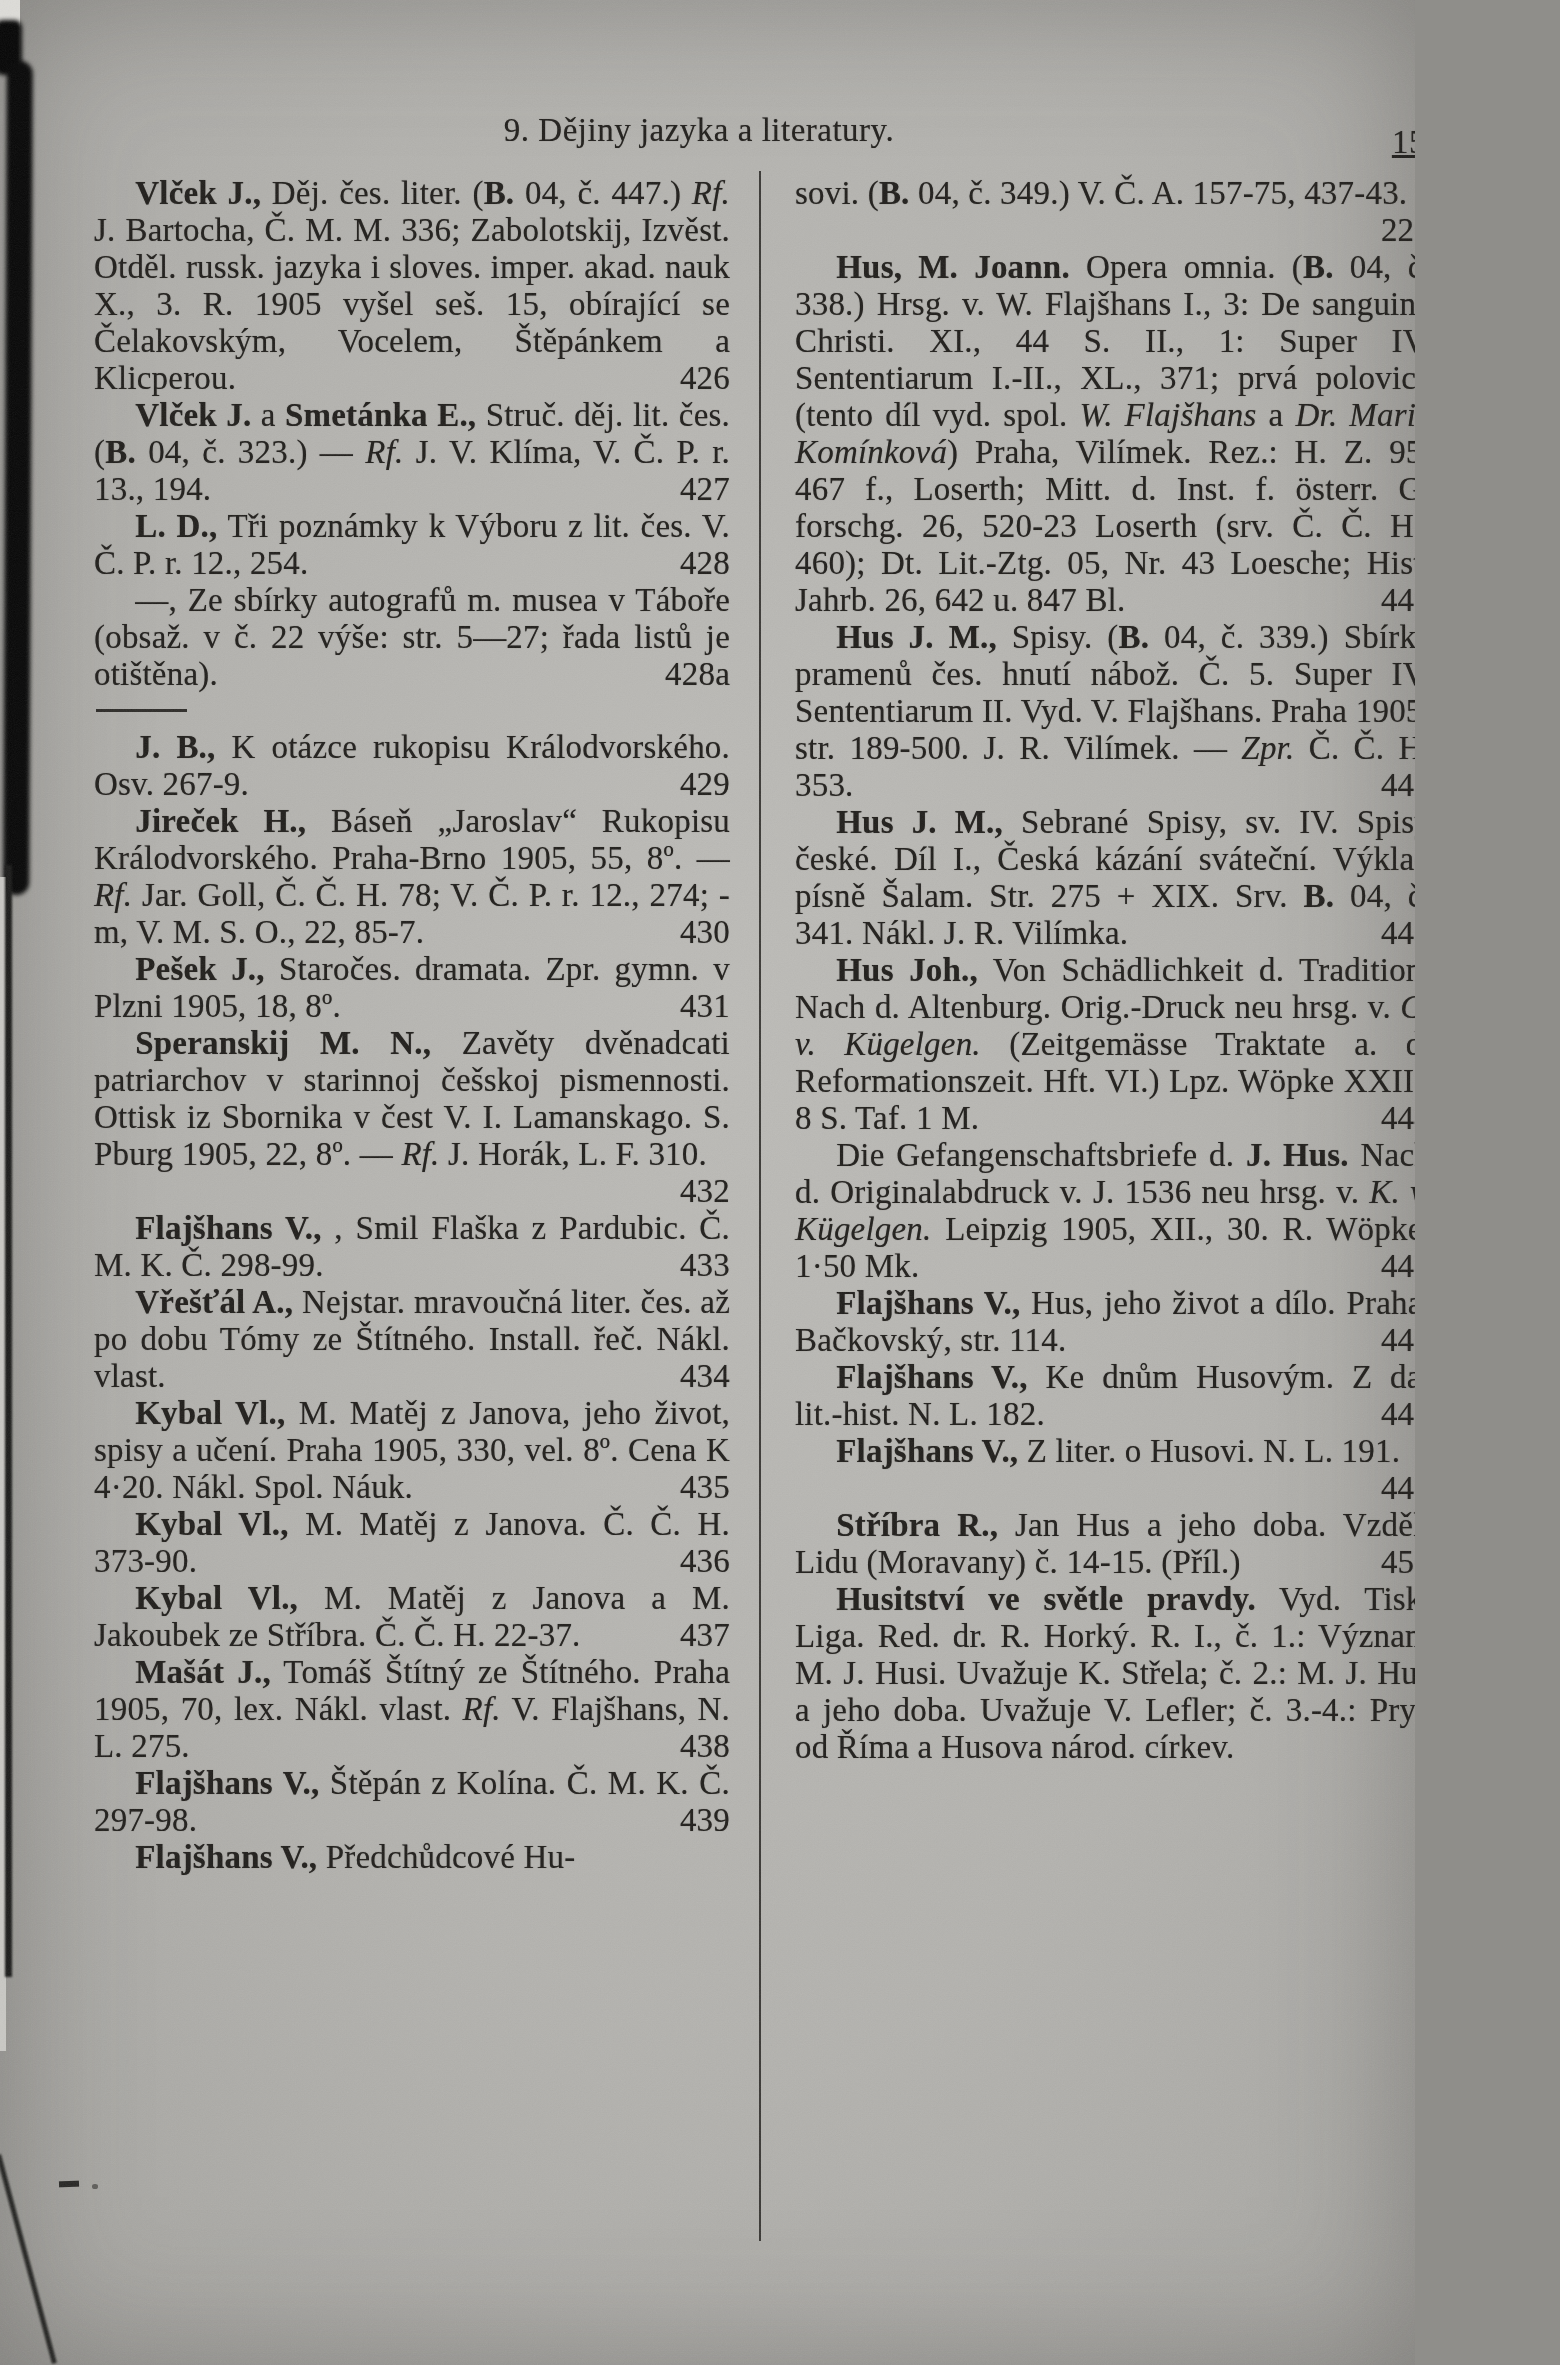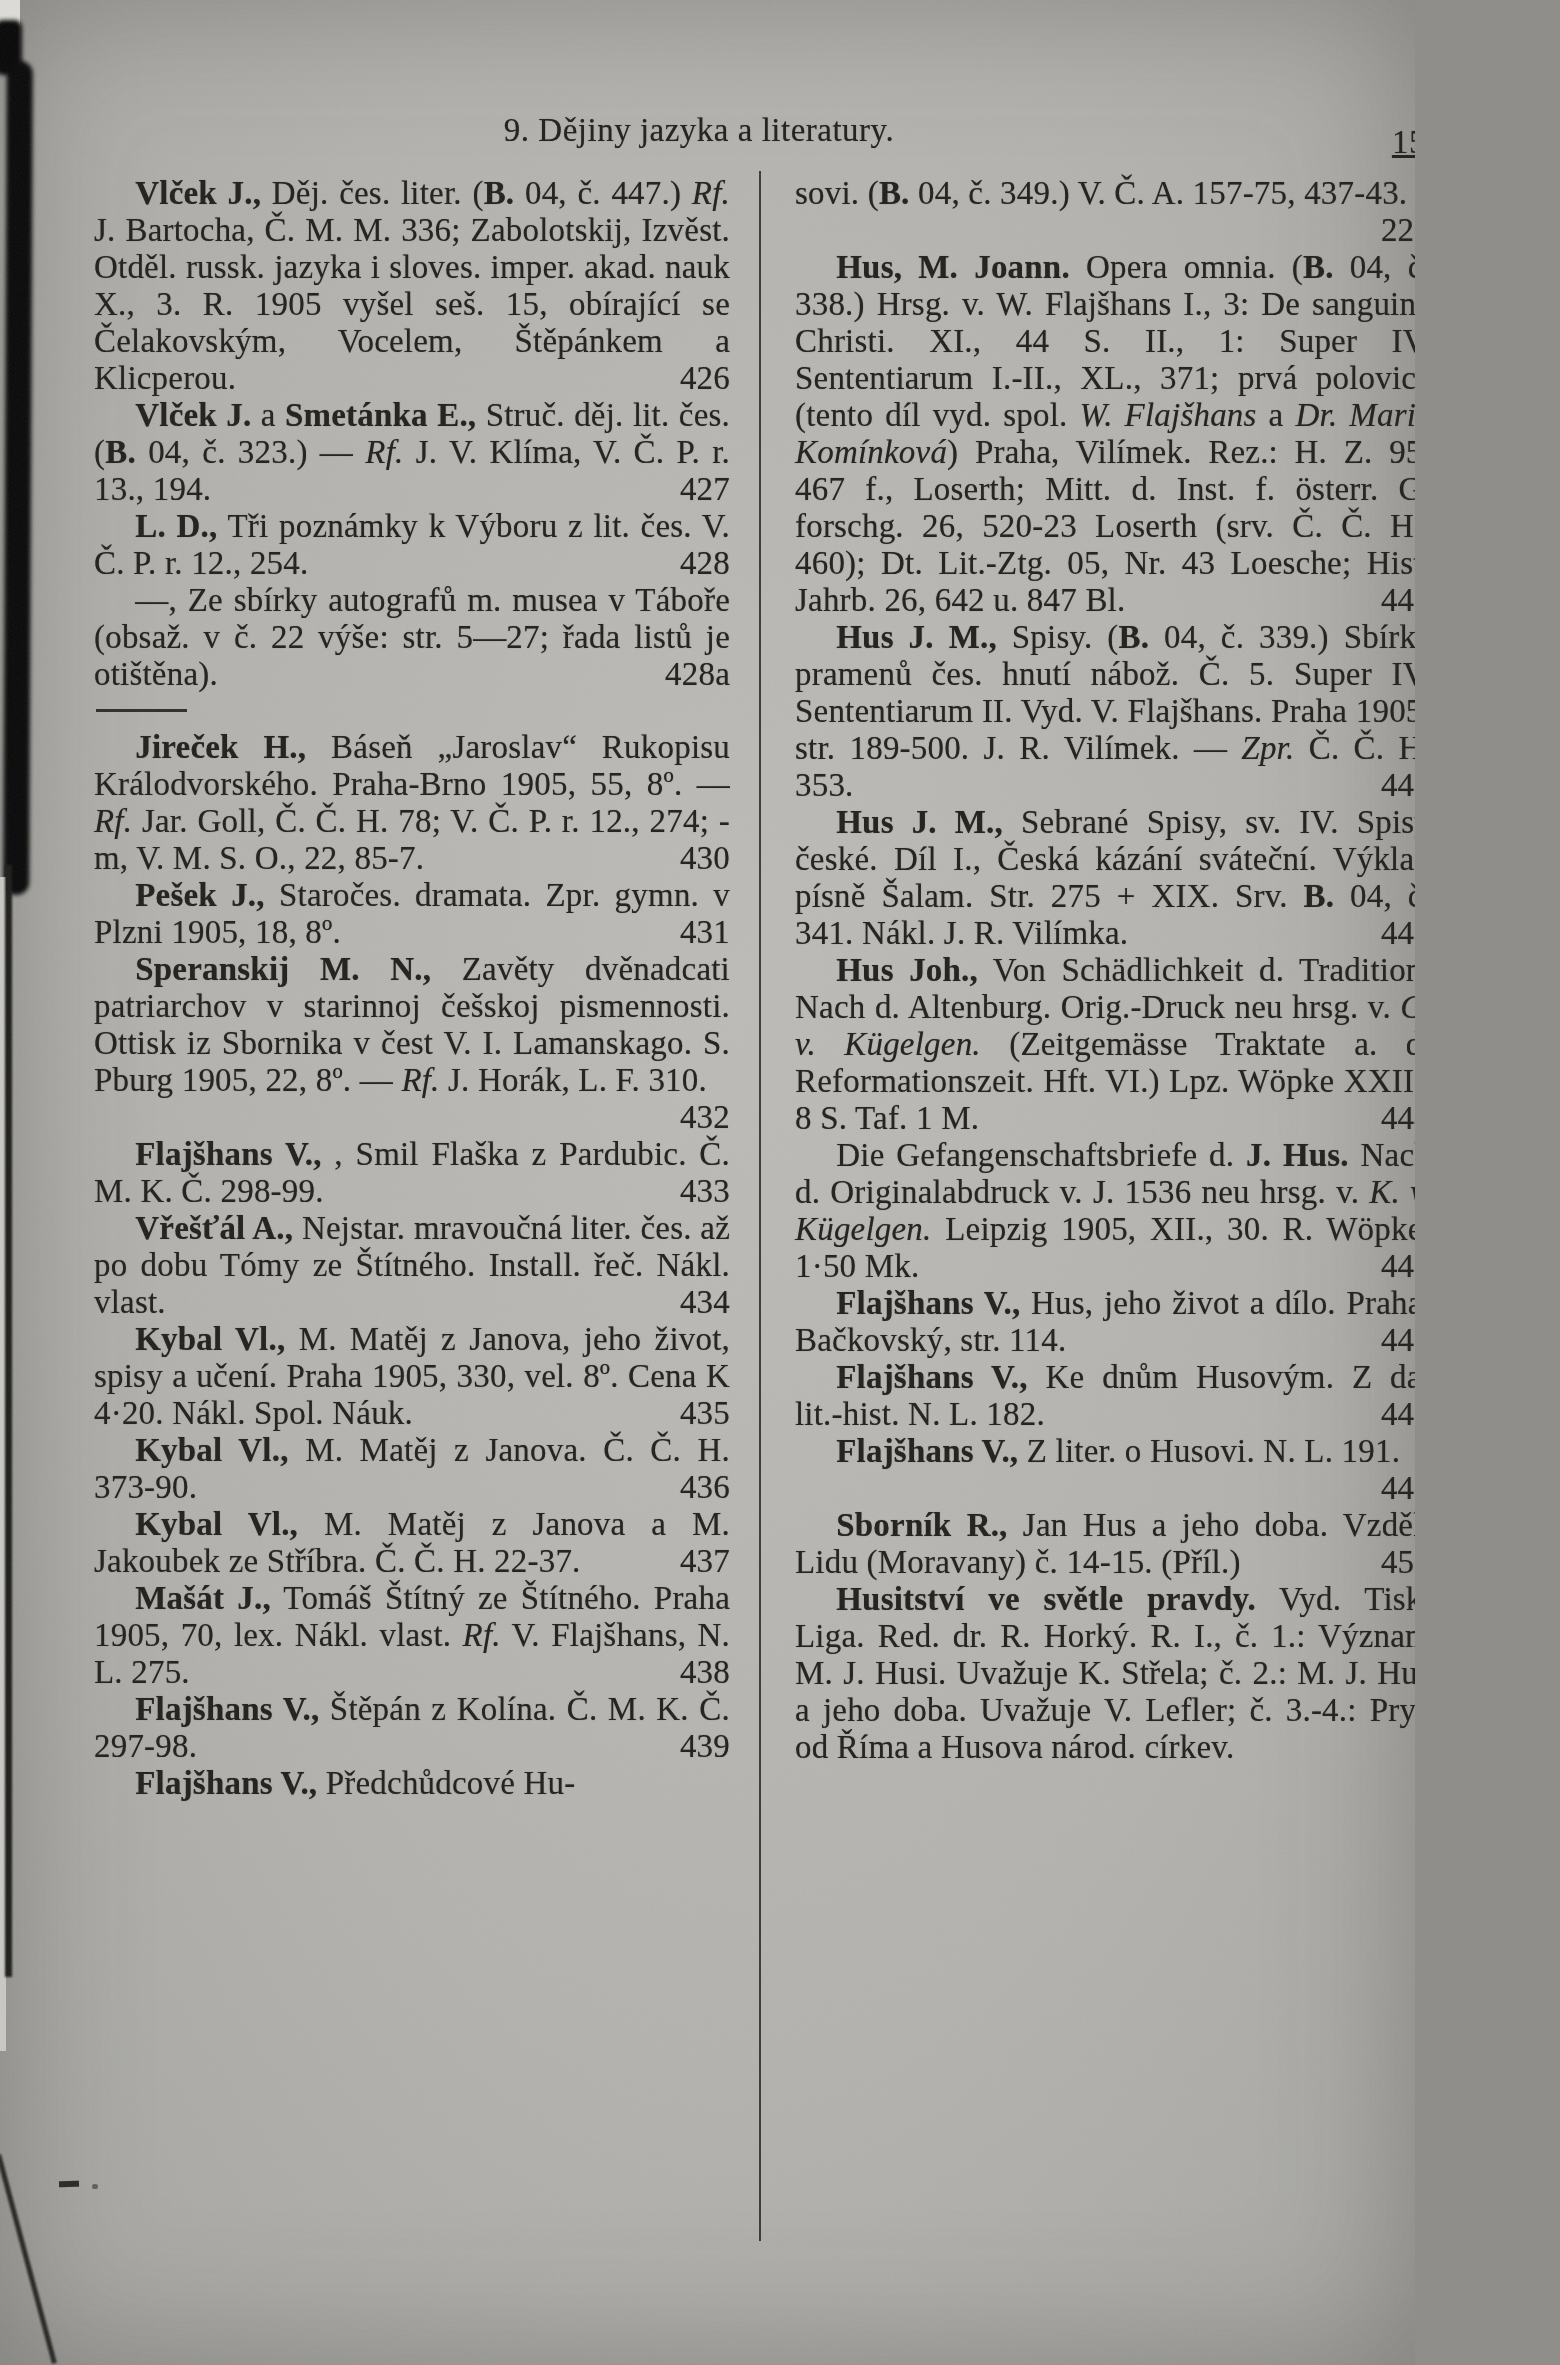--- a/index.html
+++ b/index.html
@@ -86,20 +86,21 @@
     <div class="htitle">9. Dějiny jazyka a literatury.</div>
     <div class="pnum">15</div>
   </div>
 
   <div id="col-left" class="col">
       <p class="entry"><span class="b">Vlček J.,</span><span class="r"> Děj. čes. liter. (</span><span class="b">B.</span><span class="r"> 04, č. 447.) </span><span class="i">Rf.</span><span class="r"> J. Bartocha, Č. M. M. 336; Zabolotskij, Izvěst. Otděl. russk. jazyka i sloves. imper. akad. nauk X., 3. R. 1905 vyšel seš. 15, obírající se Čelakovským, Vocelem, Štěpánkem a Klicperou.</span><span class="num">426</span></p>
       <p class="entry"><span class="b">Vlček J.</span><span class="r"> a </span><span class="b">Smetánka E.,</span><span class="r"> Struč. děj. lit. čes. (</span><span class="b">B.</span><span class="r"> 04, č. 323.) — </span><span class="i">Rf.</span><span class="r"> J. V. Klíma, V. Č. P. r. 13., 194.</span><span class="num">427</span></p>
       <p class="entry"><span class="b">L. D.,</span><span class="r"> Tři poznámky k Výboru z lit. čes. V. Č. P. r. 12., 254.</span><span class="num">428</span></p>
       <p class="entry"><span class="r">—, Ze sbírky autografů m. musea v Táboře (obsaž. v č. 22 výše: str. 5—27; řada listů je otištěna).</span><span class="num">428a</span></p>
       <div class="divider"></div>
+      <p class="entry"><span class="b">J. B.,</span><span class="r"> K otázce rukopisu Králodvorského. Osv. 267-9.</span><span class="num">429</span></p>
       <p class="entry"><span class="b">Jireček H.,</span><span class="r"> Báseň „Jaroslav“ Rukopisu Králodvorského. Praha-Brno 1905, 55, 8º. — </span><span class="i">Rf.</span><span class="r"> Jar. Goll, Č. Č. H. 78; V. Č. P. r. 12., 274; -m, V. M. S. O., 22, 85-7.</span><span class="num">430</span></p>
       <p class="entry"><span class="b">Pešek J.,</span><span class="r"> Staročes. dramata. Zpr. gymn. v Plzni 1905, 18, 8º.</span><span class="num">431</span></p>
       <p class="entry"><span class="b">Speranskij M. N.,</span><span class="r"> Zavěty dvěnadcati patriarchov v starinnoj češskoj pismennosti. Ottisk iz Sbornika v čest V. I. Lamanskago. S. Pburg 1905, 22, 8º. — </span><span class="i">Rf.</span><span class="r"> J. Horák, L. F. 310.</span><span class="num">432</span></p>
       <p class="entry"><span class="b">Flajšhans V.,</span><span class="r"> , Smil Flaška z Pardubic. Č. M. K. Č. 298-99.</span><span class="num">433</span></p>
       <p class="entry"><span class="b">Vřešťál A.,</span><span class="r"> Nejstar. mravoučná liter. čes. až po dobu Tómy ze Štítného. Install. řeč. Nákl. vlast.</span><span class="num">434</span></p>
       <p class="entry"><span class="b">Kybal Vl.,</span><span class="r"> M. Matěj z Janova, jeho život, spisy a učení. Praha 1905, 330, vel. 8º. Cena K 4·20. Nákl. Spol. Náuk.</span><span class="num">435</span></p>
       <p class="entry"><span class="b">Kybal Vl.,</span><span class="r"> M. Matěj z Janova. Č. Č. H. 373-90.</span><span class="num">436</span></p>
       <p class="entry"><span class="b">Kybal Vl.,</span><span class="r"> M. Matěj z Janova a M. Jakoubek ze Stříbra. Č. Č. H. 22-37.</span><span class="num">437</span></p>
       <p class="entry"><span class="b">Mašát J.,</span><span class="r"> Tomáš Štítný ze Štítného. Praha 1905, 70, lex. Nákl. vlast. </span><span class="i">Rf.</span><span class="r"> V. Flajšhans, N. L. 275.</span><span class="num">438</span></p>
       <p class="entry"><span class="b">Flajšhans V.,</span><span class="r"> Štěpán z Kolína. Č. M. K. Č. 297-98.</span><span class="num">439</span></p>
@@ -109,21 +110,21 @@
   <div id="col-right" class="col">
       <p class="entry noindent"><span class="r">sovi. (</span><span class="b">B.</span><span class="r"> 04, č. 349.) V. Č. A. 157-75, 437-43.</span><span class="num">220</span></p>
       <p class="entry"><span class="b">Hus, M. Joann.</span><span class="r"> Opera omnia. (</span><span class="b">B.</span><span class="r"> 04, č. 338.) Hrsg. v. W. Flajšhans I., 3: De sanguine Christi. XI., 44 S. II., 1: Super IV. Sententiarum I.-II., XL., 371; prvá polovice (tento díl vyd. spol. </span><span class="i">W. Flajšhans</span><span class="r"> a </span><span class="i">Dr. Marie Komínková</span><span class="r">) Praha, Vilímek. Rez.: H. Z. 95, 467 f., Loserth; Mitt. d. Inst. f. österr. G. forschg. 26, 520-23 Loserth (srv. Č. Č. H., 460); Dt. Lit.-Ztg. 05, Nr. 43 Loesche; Hist. Jahrb. 26, 642 u. 847 Bl.</span><span class="num">441</span></p>
       <p class="entry"><span class="b">Hus J. M.,</span><span class="r"> Spisy. (</span><span class="b">B.</span><span class="r"> 04, č. 339.) Sbírka pramenů čes. hnutí nábož. Č. 5. Super IV. Sententiarum II. Vyd. V. Flajšhans. Praha 1905, str. 189-500. J. R. Vilímek. — </span><span class="i">Zpr.</span><span class="r"> Č. Č. H. 353.</span><span class="num">442</span></p>
       <p class="entry"><span class="b">Hus J. M.,</span><span class="r"> Sebrané Spisy, sv. IV. Spisy české. Díl I., Česká kázání sváteční. Výklad písně Šalam. Str. 275 + XIX. Srv. </span><span class="b">B.</span><span class="r"> 04, č. 341. Nákl. J. R. Vilímka.</span><span class="num">443</span></p>
       <p class="entry"><span class="b">Hus Joh.,</span><span class="r"> Von Schädlichkeit d. Tradition. Nach d. Altenburg. Orig.-Druck neu hrsg. v. </span><span class="i">C. v. Kügelgen.</span><span class="r"> (Zeitgemässe Traktate a. d. Reformationszeit. Hft. VI.) Lpz. Wöpke XXII., 8 S. Taf. 1 M.</span><span class="num">444</span></p>
       <p class="entry"><span class="r">Die Gefangenschaftsbriefe d. </span><span class="b">J. Hus.</span><span class="r"> Nach d. Originalabdruck v. J. 1536 neu hrsg. v. </span><span class="i">K. v. Kügelgen.</span><span class="r"> Leipzig 1905, XII., 30. R. Wöpke, 1·50 Mk.</span><span class="num">445</span></p>
       <p class="entry"><span class="b">Flajšhans V.,</span><span class="r"> Hus, jeho život a dílo. Praha, Bačkovský, str. 114.</span><span class="num">446</span></p>
       <p class="entry"><span class="b">Flajšhans V.,</span><span class="r"> Ke dnům Husovým. Z dat lit.-hist. N. L. 182.</span><span class="num">447</span></p>
       <p class="entry"><span class="b">Flajšhans V.,</span><span class="r"> Z liter. o Husovi. N. L. 191.</span><span class="num">448</span></p>
-      <p class="entry"><span class="b">Sborník R.,</span><span class="r"> Jan Hus a jeho doba. Vzděl. Lidu (Moravany) č. 14-15. (Příl.)</span><span class="num">450</span></p>
+      <p class="entry"><span class="b">Stříbra R.,</span><span class="r"> Jan Hus a jeho doba. Vzděl. Lidu (Moravany) č. 14-15. (Příl.)</span><span class="num">450</span></p>
       <p class="entry"><span class="b">Husitství ve světle pravdy.</span><span class="r"> Vyd. Tisk. Liga. Red. dr. R. Horký. R. I., č. 1.: Význam M. J. Husi. Uvažuje K. Střela; č. 2.: M. J. Hus a jeho doba. Uvažuje V. Lefler; č. 3.-4.: Pryč od Říma a Husova národ. církev.</span></p>
     </div>
 
   <svg id="noise" width="1561" height="2366" xmlns="http://www.w3.org/2000/svg" viewBox="0 0 1994 3022">
     <filter id="grain">
       <feTurbulence type="fractalNoise" baseFrequency="0.75" numOctaves="2" stitchTiles="stitch"></feTurbulence>
       <feColorMatrix type="saturate" values="0"></feColorMatrix>
     </filter>
     <rect width="100%" height="100%" filter="url(#grain)"></rect>
   </svg>

